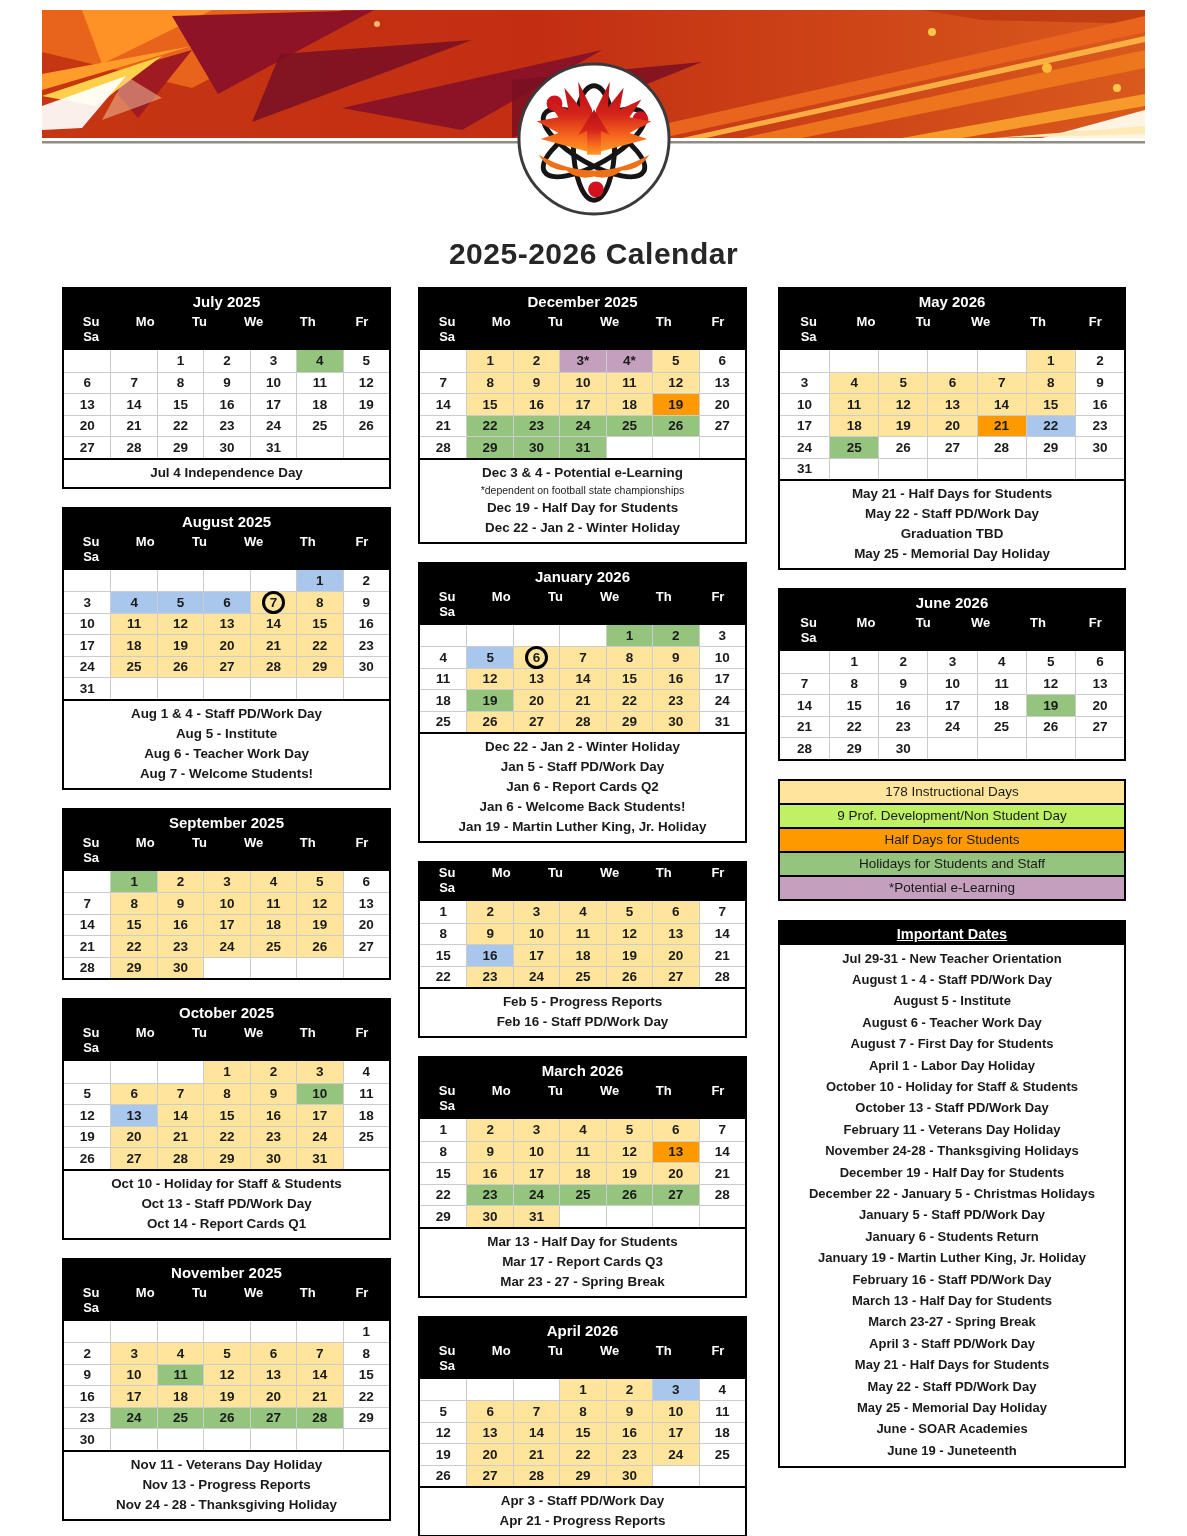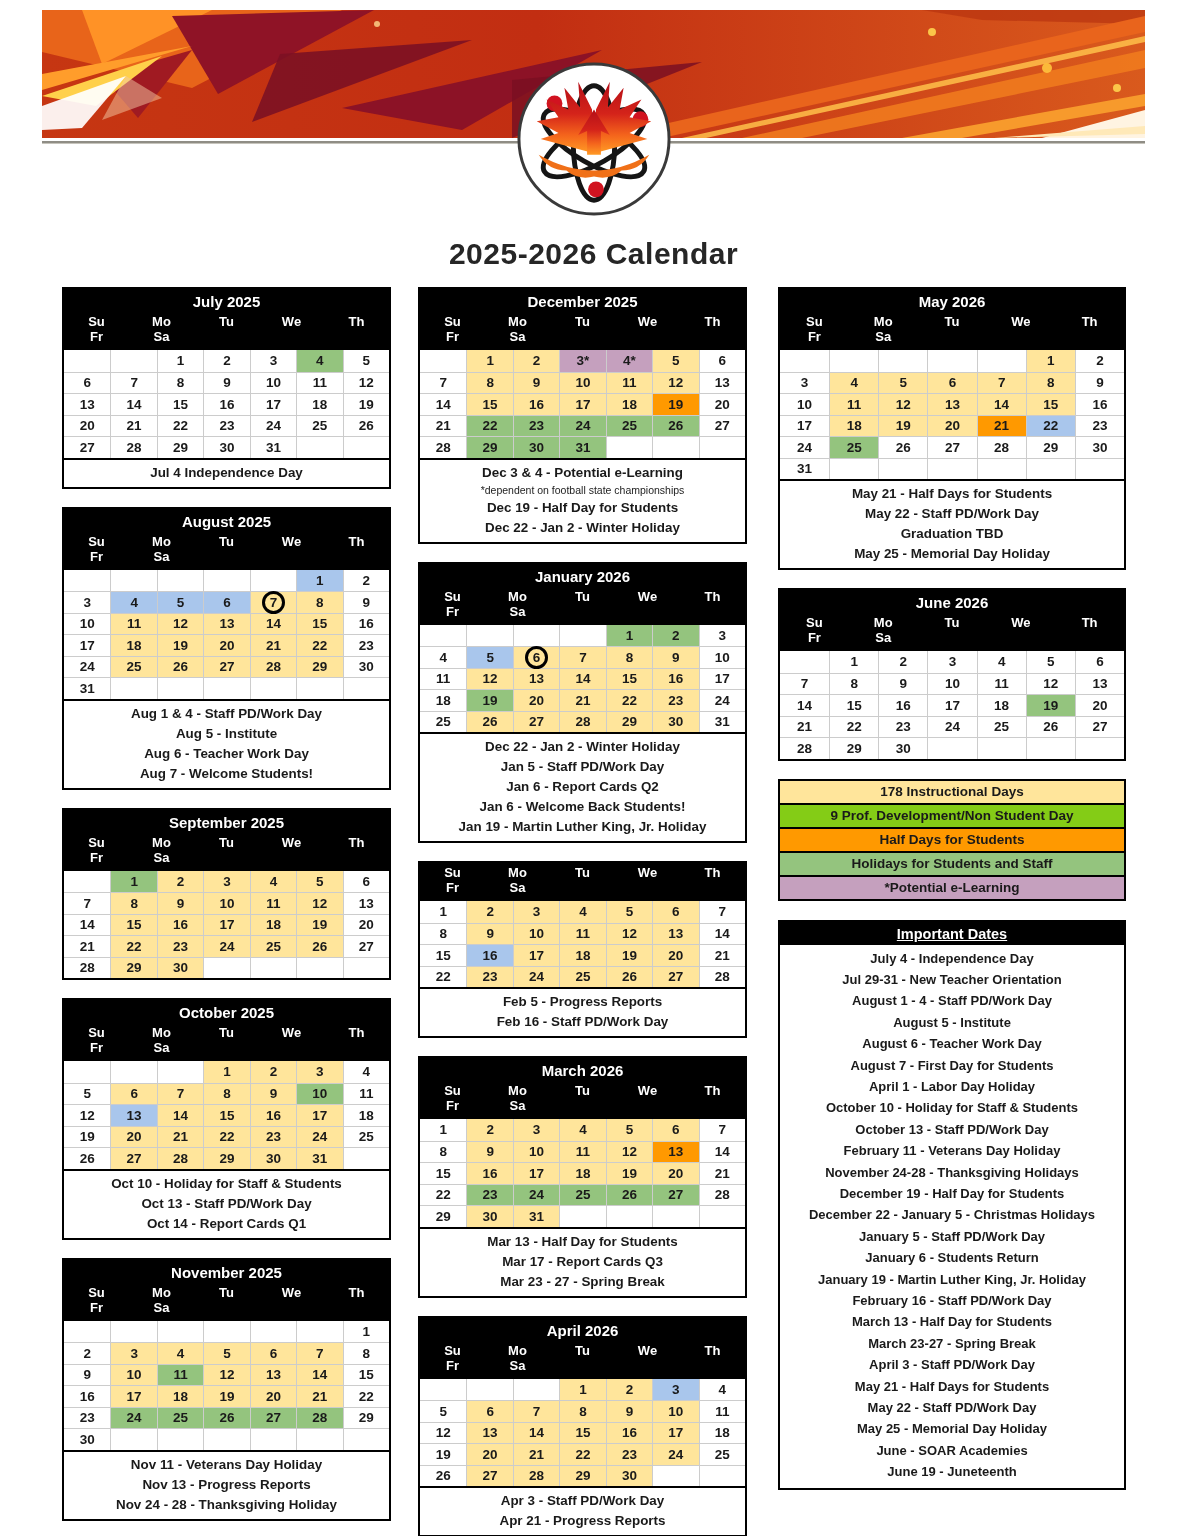--- a/index.html
+++ b/index.html
@@ -19,38 +19,38 @@
   
   .col{position:absolute;top:287px;}
   #col-1{left:62px;width:329px;}
   #col-2{left:418px;width:329px;}
   #col-3{left:778px;width:348px;}
 
   
   .month{border:2px solid #000;background:#fff;margin-bottom:18px;box-sizing:border-box;}
   .month-title{background:#000;color:#fff;text-align:center;font-weight:bold;
                font-size:15px;padding:4px 0 2px;}
-  .dow{display:grid;grid-template-columns:repeat(5,1fr);background:#000;color:#fff;
+  .dow{display:grid;grid-template-columns:repeat(6,1fr);background:#000;color:#fff;
        font-weight:bold;font-size:13px;padding:2px 0 6px;}
   .dow-cell{text-align:center;}
   .week{display:grid;grid-template-columns:repeat(7,1fr);}
   .day{height:21.5px;display:flex;align-items:center;justify-content:center;
        font-weight:bold;font-size:13.5px;border-left:1px solid #ccc;border-top:1px solid #ccc;
        box-sizing:border-box;background:#fff;}
   .week .day:first-child{border-left:none;}
   .weeks .week:first-child .day{border-top:none;}
   .ring{width:23px;height:23px;border:3px solid #000;border-radius:50%;box-sizing:border-box;
         display:flex;align-items:center;justify-content:center;flex:none;z-index:2;}
   .month-notes{border-top:2px solid #000;padding:3px 2px 4px;}
   .note{text-align:center;font-weight:bold;font-size:13.4px;line-height:20px;}
   .note.small{font-size:10.5px;font-weight:400;line-height:15px;color:#222;}
 
   
   .legend{border:2px solid #000;margin-bottom:19px;box-sizing:border-box;}
-  .legend-row{text-align:center;font-weight:bold;font-size:13.5px;padding:3px 0 4px;
+  .legend-row{text-align:center;font-weight:normal;font-size:13.5px;padding:3px 0 4px;
               border-bottom:2px solid #000;}
   .legend-row:last-child{border-bottom:none;}
 
   
   .important{border:2px solid #000;box-sizing:border-box;}
   .important-title{background:#000;color:#fff;text-align:center;font-weight:bold;
                    font-size:14.5px;padding:4px 0 3px;}
   .important-title span{text-decoration:underline;}
   .important-items{padding:3px 0 5px;}
   .imp-item{text-align:center;font-weight:bold;font-size:13px;line-height:21.4px;}
@@ -902,29 +902,28 @@
             <div class="day">30</div>
             <div class="day"></div>
             <div class="day"></div>
             <div class="day"></div>
             <div class="day"></div>
           </div>
         </div>
       </div>
       <div class="legend">
         <div class="legend-row" style="background: rgb(255, 229, 155);">178 Instructional Days</div>
-        <div class="legend-row" style="background: #84cc16;">9 Prof. Development/Non Student Day</div>
+        <div class="legend-row" style="background: #bef264;">9 Prof. Development/Non Student Day</div>
         <div class="legend-row" style="background: rgb(255, 153, 0);">Half Days for Students</div>
         <div class="legend-row" style="background: rgb(148, 196, 126);">Holidays for Students and Staff</div>
         <div class="legend-row" style="background: rgb(197, 160, 190);">*Potential e-Learning</div>
       </div>
       <div class="important">
         <div class="important-title"><span>Important Dates</span></div>
         <div class="important-items">
-          <div class="imp-item">July 4 - Independence Day</div>
           <div class="imp-item">Jul 29-31 - New Teacher Orientation</div>
           <div class="imp-item">August 1 - 4 - Staff PD/Work Day</div>
           <div class="imp-item">August 5 - Institute</div>
           <div class="imp-item">August 6 - Teacher Work Day</div>
           <div class="imp-item">August 7 - First Day for Students</div>
           <div class="imp-item">April 1 - Labor Day Holiday</div>
           <div class="imp-item">October 10 - Holiday for Staff &amp; Students</div>
           <div class="imp-item">October 13 - Staff PD/Work Day</div>
           <div class="imp-item">February 11 - Veterans Day Holiday</div>
           <div class="imp-item">November 24-28 - Thanksgiving Holidays</div>

